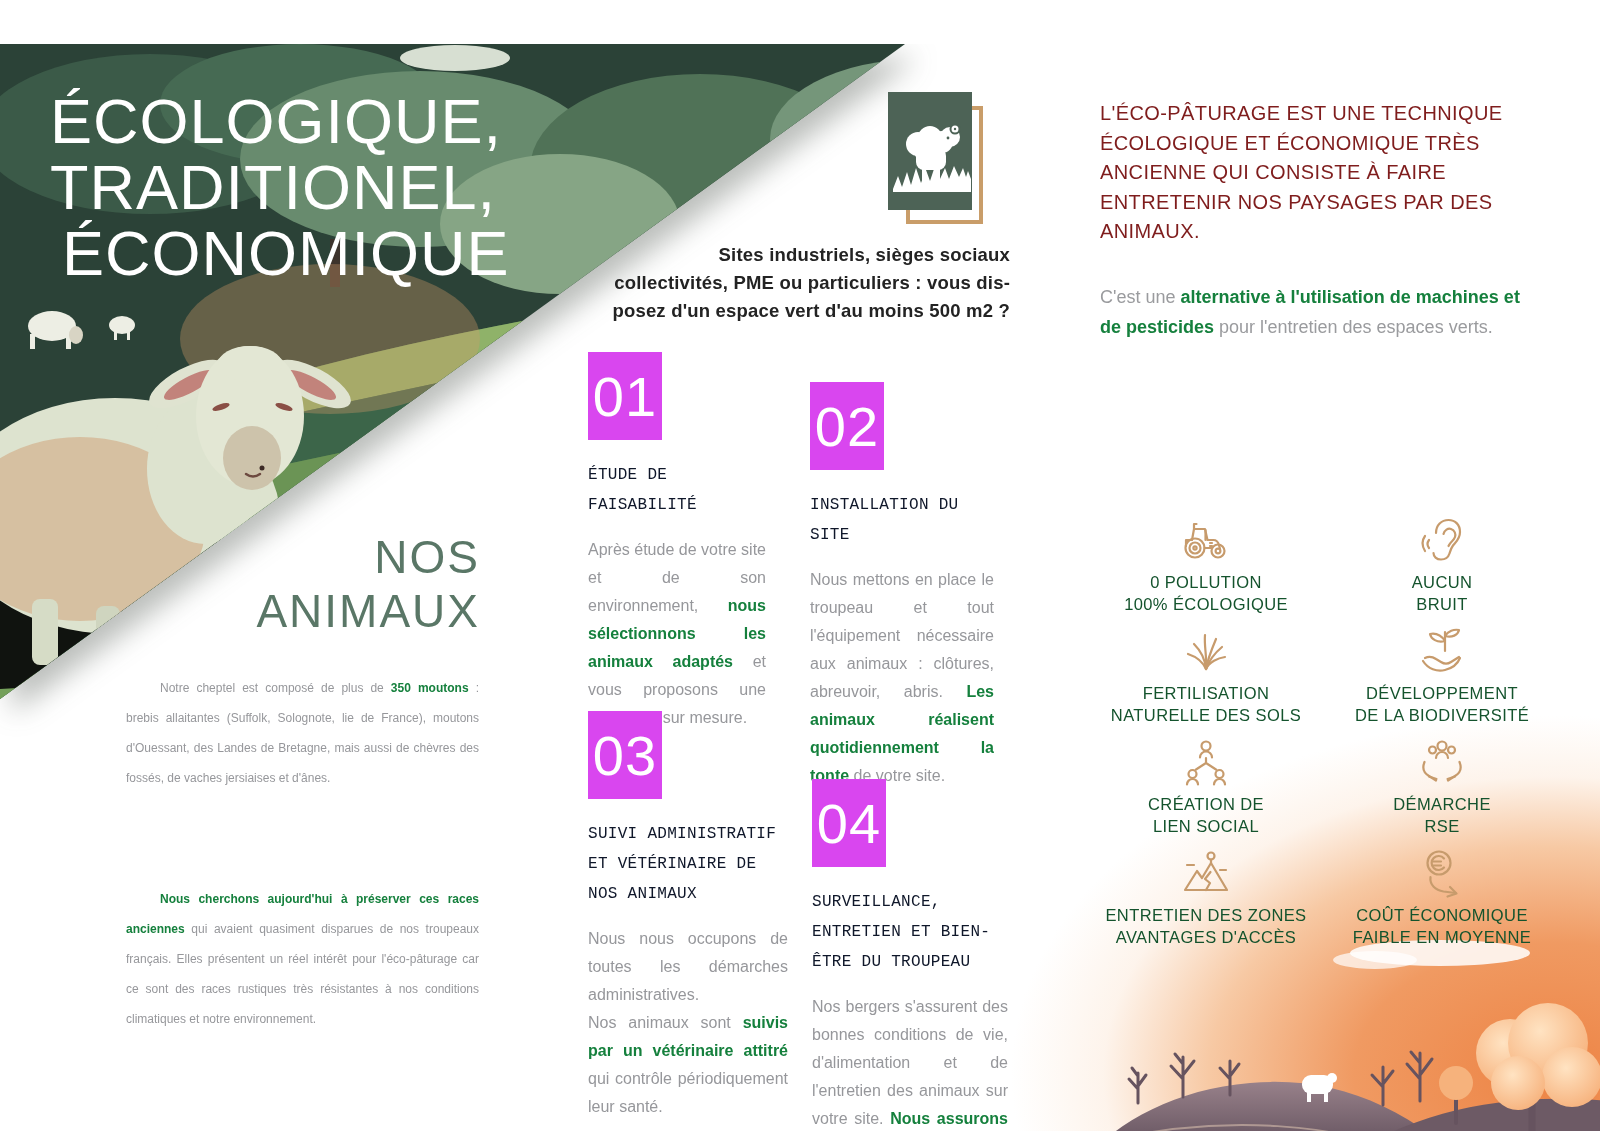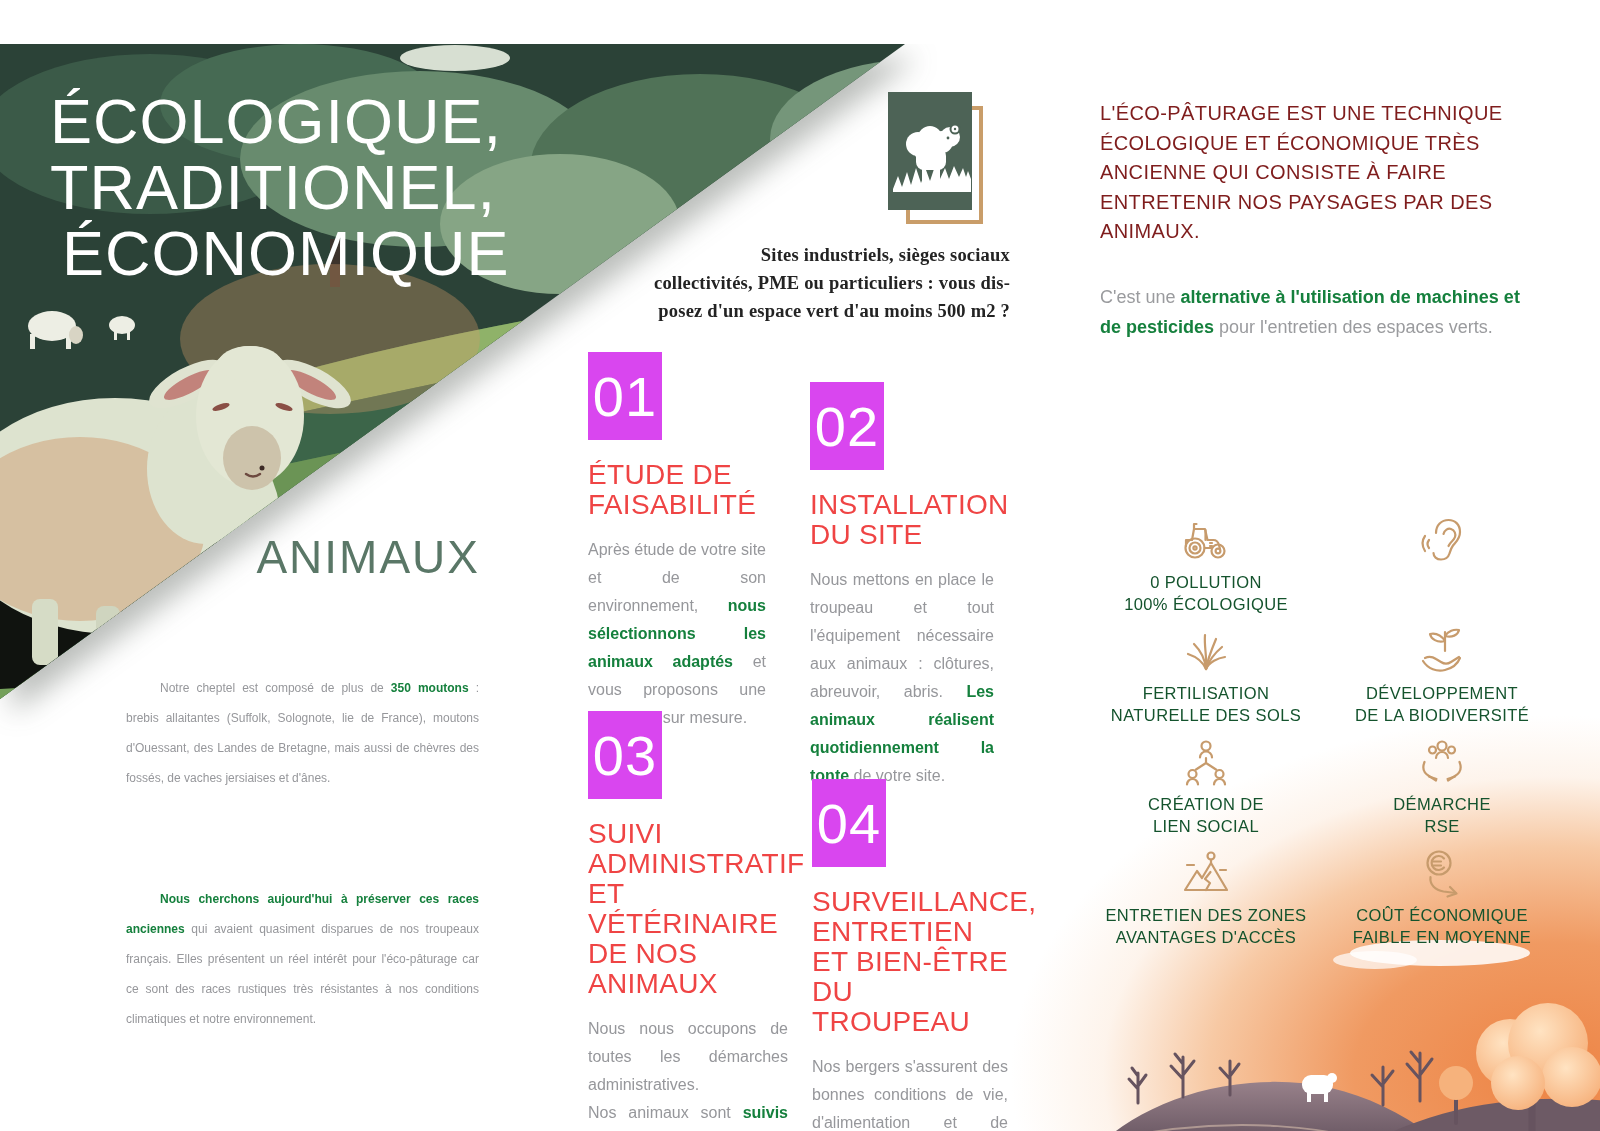--- a/index.html
+++ b/index.html
@@ -30,34 +30,34 @@
   
   .logo-outline{
     position:absolute;left:906px;top:62px;width:77px;height:118px;
     border:4px solid #c99d69;box-sizing:border-box;
   }
   .logo-box{
     position:absolute;left:888px;top:48px;width:84px;height:118px;background:#4d6356;
   }
   .mid-intro{
     position:absolute;left:560px;top:197px;width:450px;text-align:right;
-    color:#232323;font-size:18.5px;line-height:28px;font-weight:700;letter-spacing:.2px;font-family:Liberation Serif, serif;
+    color:#232323;font-size:18.5px;line-height:28px;font-weight:700;letter-spacing:.2px;
   }
   .step{position:absolute;}
   .step1{left:588px;top:308px;width:178px;}
   .step2{left:810px;top:338px;width:184px;}
   .step3{left:588px;top:667px;width:200px;}
   .step4{left:812px;top:735px;width:196px;}
   .badge{
     width:74px;height:88px;background:#d946ef;color:#ffffff;
     display:flex;align-items:center;justify-content:center;
     font-size:56px;font-weight:400;letter-spacing:1px;margin-bottom:20px;
   }
   .step-title{
-    color:#ef4444;font-size:28px;line-height:30px;letter-spacing:.3px;margin-bottom:14px;
+    color:#0f172a;font-size:16px;line-height:30px;letter-spacing:.3px;margin-bottom:14px;font-family:Liberation Mono, monospace;
   }
   .step-body{
     color:#96979b;font-size:16px;line-height:28px;text-align:justify;white-space:pre-line;
   }
   
   .right-intro{
     position:absolute;left:1100px;top:55px;width:424px;
     color:#7f1d1d;font-size:20px;line-height:29.5px;letter-spacing:.4px;font-weight:400;
   }
   .alt-para{
@@ -160,20 +160,21 @@
     </g>
   </svg>
 
   <div class="main-title">
     <div class="t1">ÉCOLOGIQUE,</div>
     <div class="t2">TRADITIONEL,</div>
     <div class="t3">ÉCONOMIQUE</div>
   </div>
 
   <div class="section-heading">
+    <div>NOS</div>
     <div>ANIMAUX</div>
   </div>
 
   <p class="para para1"><span>Notre cheptel est composé de plus de </span><b>350 moutons</b><span> : brebis allaitantes (Suffolk, Solognote, lie de France), moutons d'Ouessant, des Landes de Bretagne, mais aussi de chèvres des fossés, de vaches jersiaises et d'ânes.</span></p>
 
   <p class="para para2"><b>Nous cherchons aujourd'hui à préserver ces races anciennes</b><span> qui avaient quasiment disparues de nos troupeaux français. Elles présentent un réel intérêt pour l'éco-pâturage car ce sont des races rustiques très résistantes à nos conditions climatiques et notre environnement.</span></p>
 
   <div class="logo-outline"></div>
   <div class="logo-box">
     <svg width="84" height="118" viewBox="0 0 84 118">
@@ -254,20 +255,24 @@
     </div>
 
     <div class="adv-cell">
       <div class="adv-icon">
         <svg width="52" height="52" viewBox="0 0 52 52" fill="none" stroke="#c79b6c" stroke-width="2.2" stroke-linecap="round" stroke-linejoin="round">
           <path d="M20 20 c0-8 5.5-13 12.5-13 7 0 11.5 5 11.5 12 0 7-4 9.5-7 13.5 -2 2.8-2.5 5-3.5 8 -1.3 4-4.5 6-8.5 6 -4.5 0-7.5-3-7.5-6.5"></path>
           <path d="M27.5 21 c1-4 4.5-6 7.5-5 3.8 1.2 5 5 4 8 -1.2 3.8-5 5-6.5 9"></path>
           <path d="M13 27 q-3 4 0 8"></path>
           <path d="M9 23 q-5 7 0 15"></path>
         </svg>
+      </div>
+      <div class="adv-label">
+        <div>AUCUN</div>
+        <div>BRUIT</div>
       </div>
     </div>
 
     <div class="adv-cell">
       <div class="adv-icon">
         <svg width="52" height="52" viewBox="0 0 52 52" fill="none" stroke="#c79b6c" stroke-width="2.2" stroke-linecap="round">
           <path d="M26 45 C25 34 20 26 14 20"></path>
           <path d="M26 45 C22 36 14 32 8 30"></path>
           <path d="M26 45 C27 32 24 22 25 11"></path>
           <path d="M26 45 C30 34 36 28 42 23"></path>

